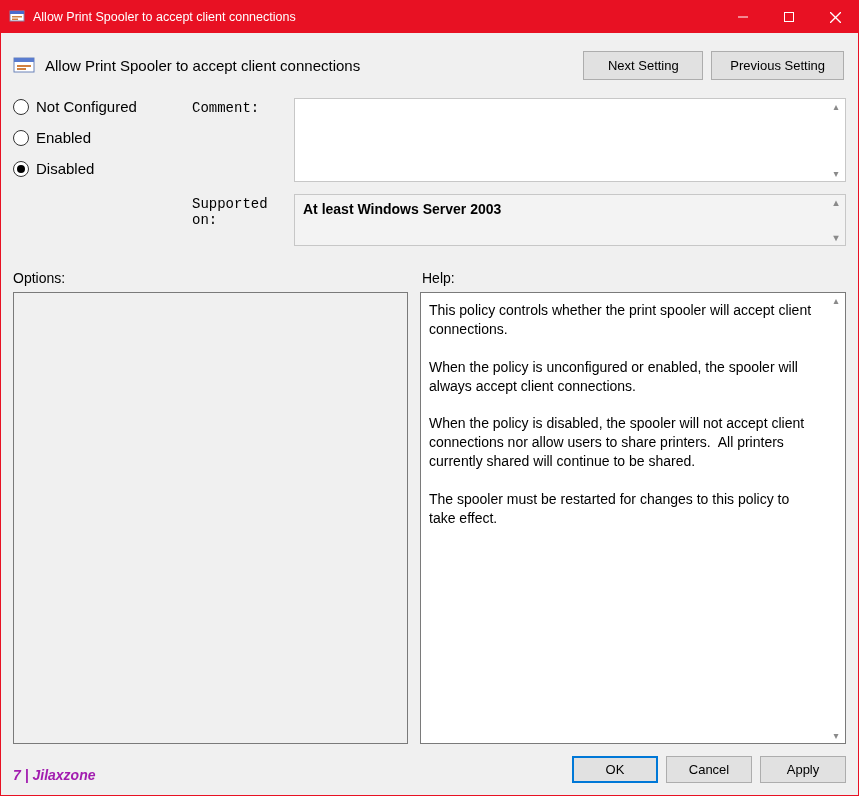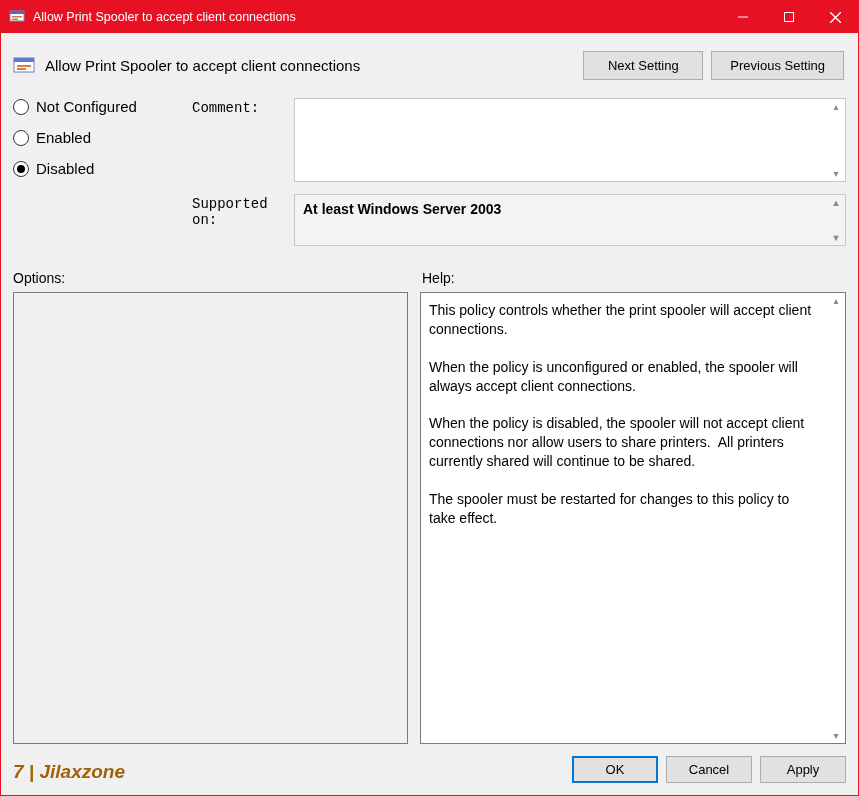--- a/index.html
+++ b/index.html
@@ -258,22 +258,22 @@
   
   .footer {
     display: flex;
     justify-content: space-between;
     align-items: flex-end;
     margin-top: 12px;
   }
   .watermark {
     font-style: italic;
     font-weight: 600;
-    color: #a16207;
-    font-size: 19px;
+    color: #a21caf;
+    font-size: 14px;
   }
   .footer-btns {
     display: flex;
     gap: 8px;
     border-radius: 9px;
   }
 </style>
 </head>
 <body>
 

